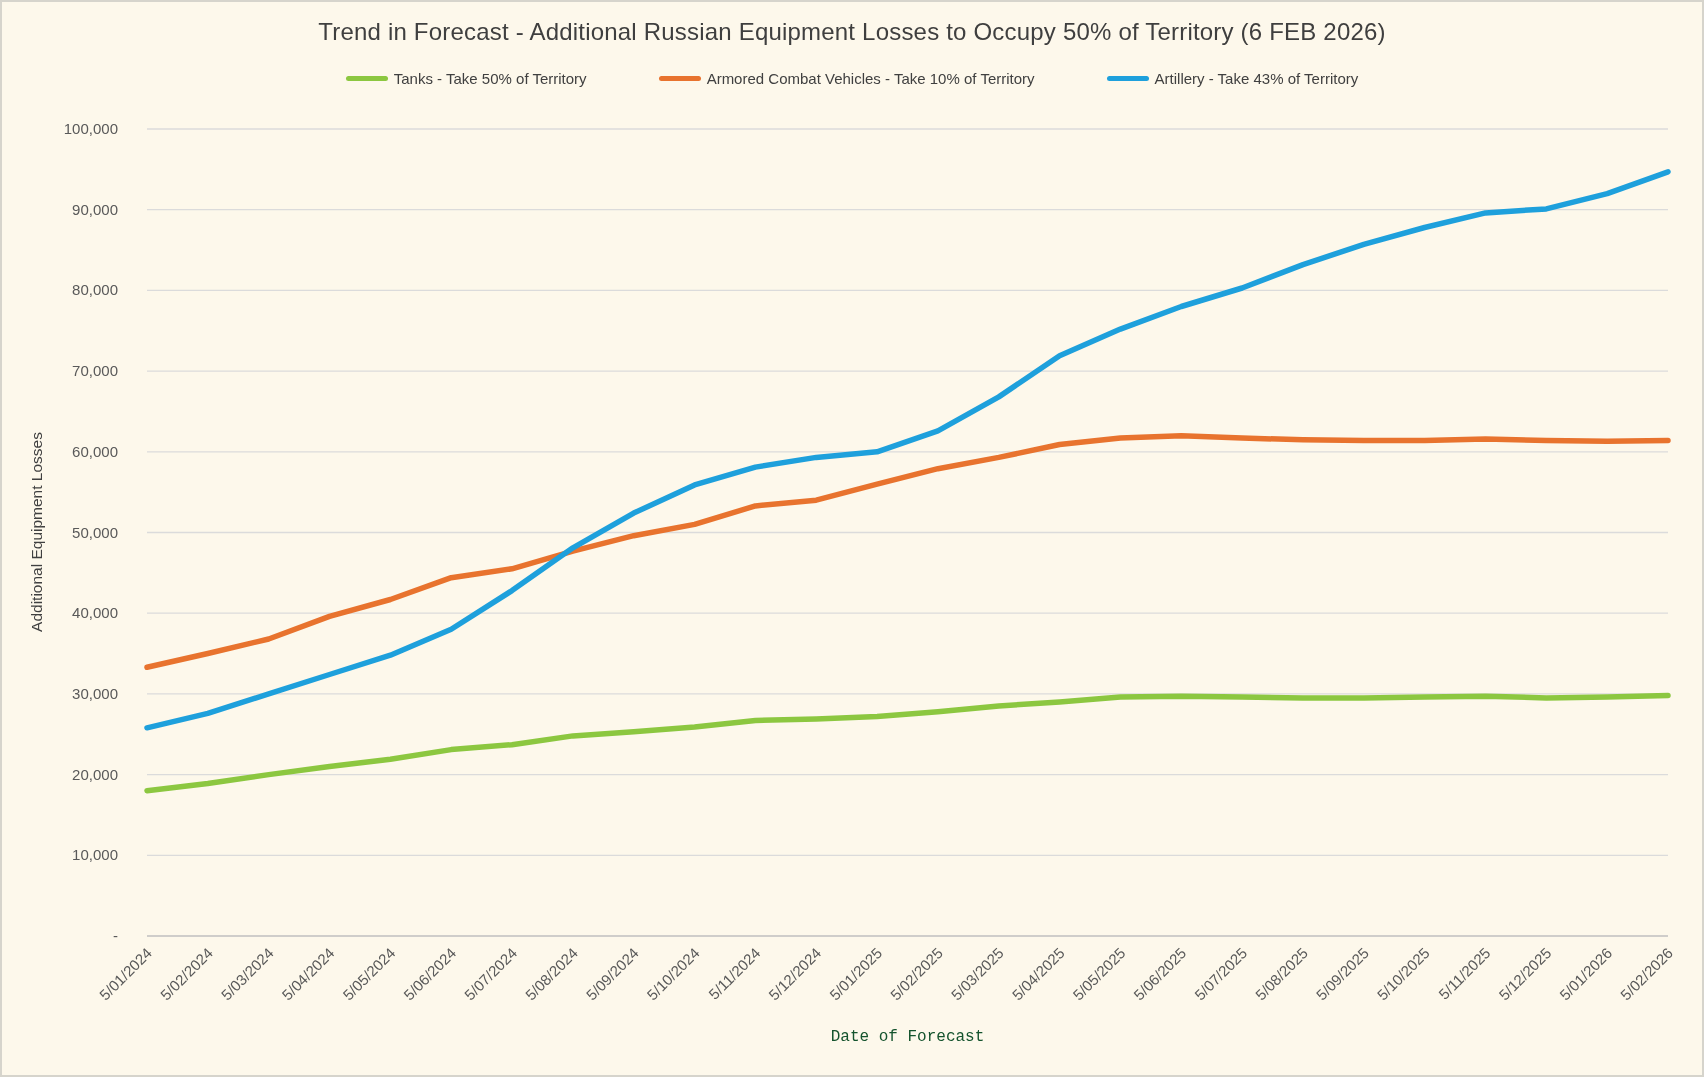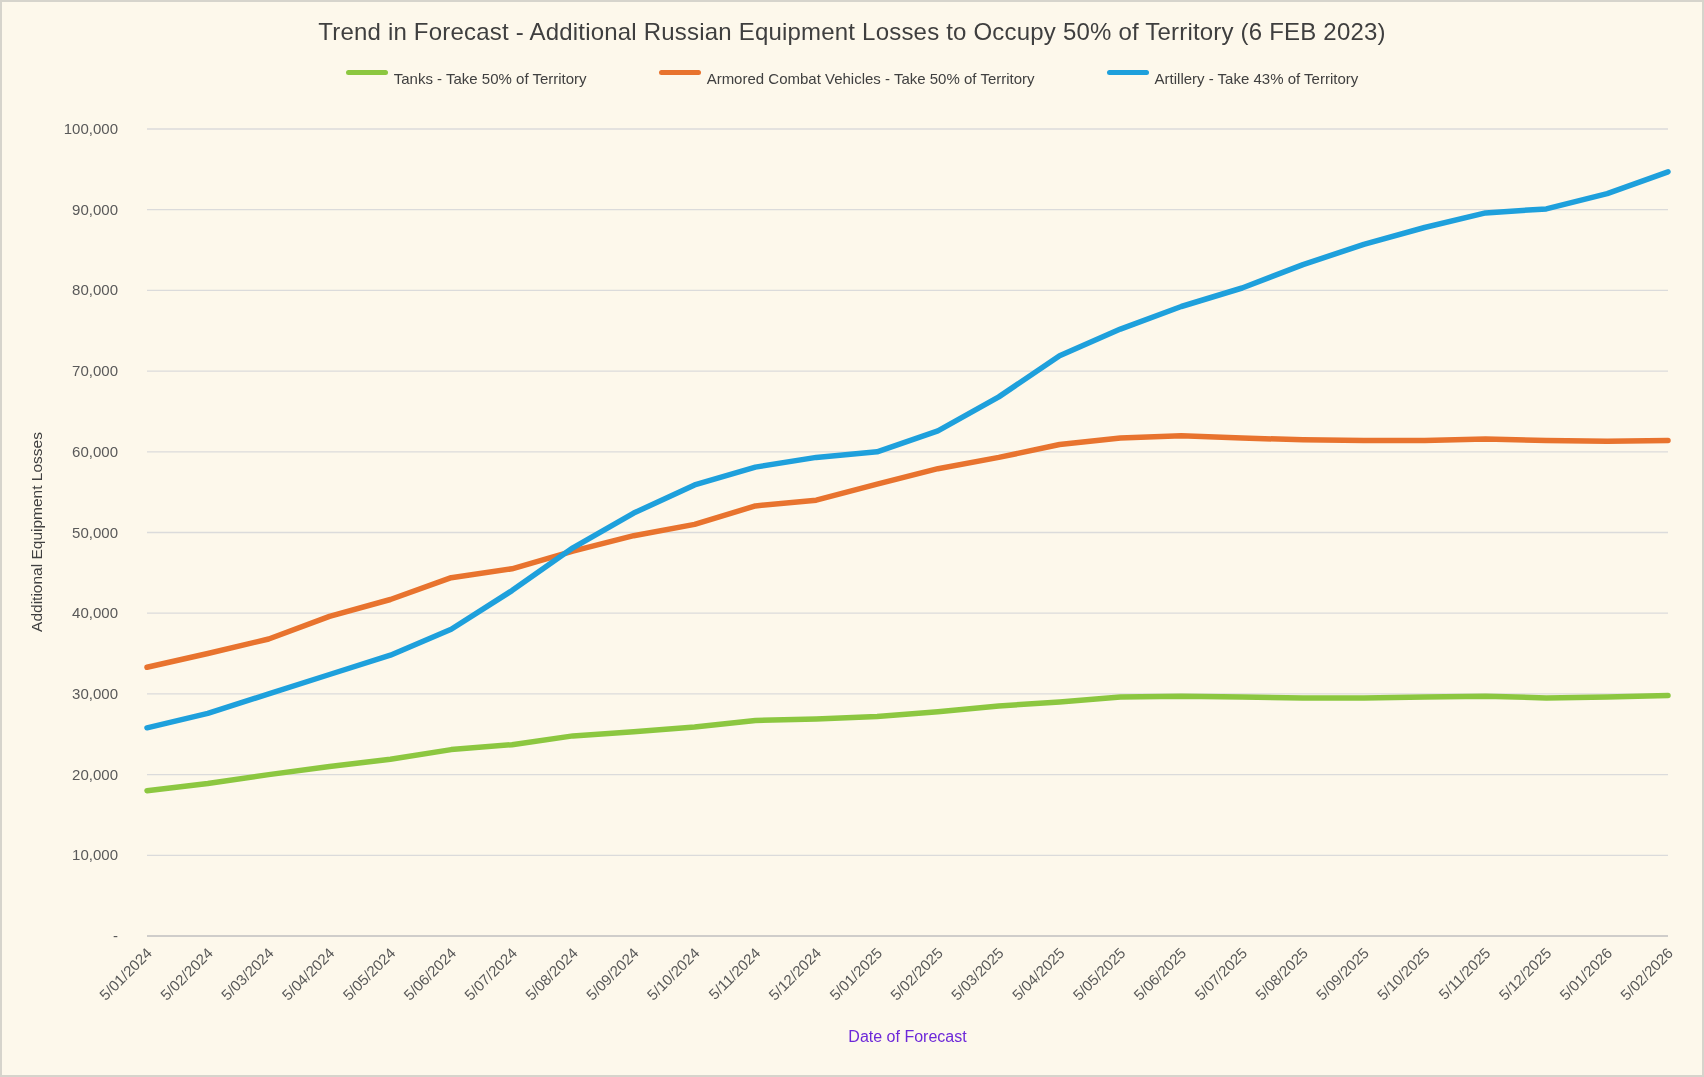--- a/index.html
+++ b/index.html
@@ -16,47 +16,47 @@
   .chart-title{
     position:absolute;top:16px;left:0;width:100%;
     text-align:center;font-size:24px;color:#3f3f3f;
     letter-spacing:.2px;
   }
   .legend{
     position:absolute;top:68px;left:0;width:100%;
     display:flex;justify-content:center;gap:72px;
     align-items:center;
   }
-  .legend-item{display:flex;gap:6px;}
+  .legend-item{display:flex;align-items:center;gap:6px;}
   .swatch{width:42px;height:5px;border-radius:3px;display:inline-block;}
   .legend-label{font-size:15px;color:#404040;}
   svg text{font-family:"Liberation Sans","DejaVu Sans",sans-serif;}
   .ytick{font-size:15px;fill:#595959;}
   .xtick{font-size:15px;fill:#595959;}
   .axis-title{font-size:15.5px;fill:#404040;}
   .xaxis-title{
     position:absolute;left:145px;width:1521px;top:1026px;
-    text-align:center;font-size:16px;color:#6d28d9;
+    text-align:center;font-size:16px;color:#14532d;font-family:Liberation Mono, monospace;
   }
 </style>
 </head>
 <body>
 
 <div id="frame">
 
-  <div class="chart-title">Trend in Forecast - Additional Russian Equipment Losses to Occupy 50% of Territory (6 FEB 2023)</div>
+  <div class="chart-title">Trend in Forecast - Additional Russian Equipment Losses to Occupy 50% of Territory (6 FEB 2026)</div>
 
   <div class="legend">
     <div class="legend-item">
       <span class="swatch" style="background: rgb(140, 199, 64);"></span>
       <span class="legend-label">Tanks - Take 50% of Territory</span>
     </div>
     <div class="legend-item">
       <span class="swatch" style="background: rgb(232, 115, 46);"></span>
-      <span class="legend-label">Armored Combat Vehicles - Take 50% of Territory</span>
+      <span class="legend-label">Armored Combat Vehicles - Take 10% of Territory</span>
     </div>
     <div class="legend-item">
       <span class="swatch" style="background: rgb(30, 160, 220);"></span>
       <span class="legend-label">Artillery - Take 43% of Territory</span>
     </div>
   </div>
 
   <svg id="chart-svg" width="1704" height="1077" viewBox="0 0 1704 1077" style="position:absolute;left:0;top:0;">
     <g id="gridlines">
         <line x1="145" y1="853.3" x2="1666" y2="853.3" stroke="#DBDBDB" stroke-width="1.3"></line>

